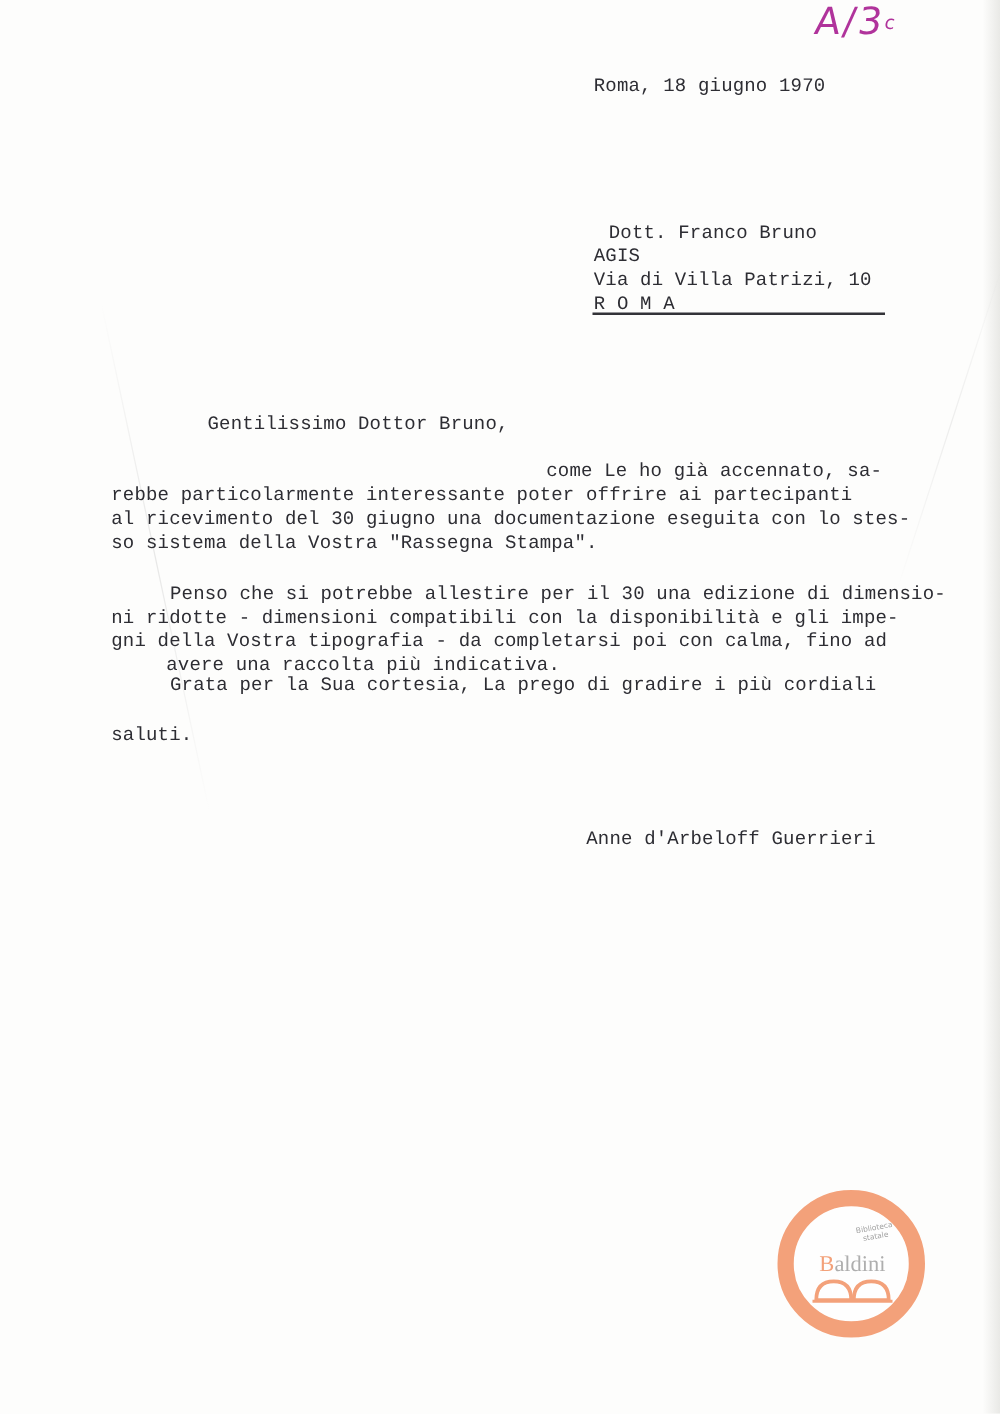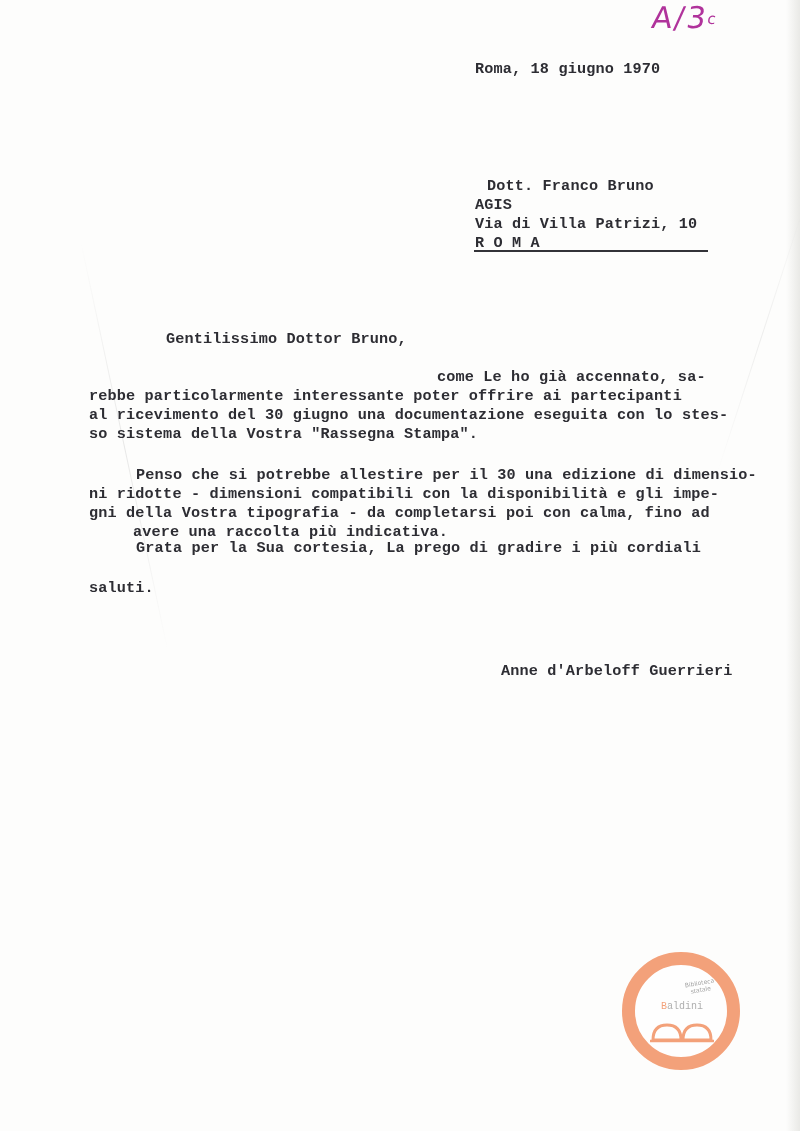--- a/index.html
+++ b/index.html
@@ -34,21 +34,21 @@
       position: absolute;
       left: 760px; top: 200px;
       width: 1px; height: 280px;
       background: linear-gradient(to bottom, rgba(200,200,200,0), rgba(200,200,200,0.3), rgba(200,200,200,0));
       transform: rotate(18deg);
     }
     .tline {
       position: absolute;
       white-space: pre;
       font-size: 15.2px;
-      font-weight: bold;
+      font-weight: normal;
       letter-spacing: 0.15px;
       line-height: 19px;
       color: #2d2d33;
     }
     .annotation {
       position: absolute;
       left: 652px; top: 0px;
       font-family: "DejaVu Sans", sans-serif;
       font-size: 30px;
       color: #b0339b;
@@ -83,22 +83,22 @@
       line-height: 7px;
       color: #9a9a9a;
       transform: rotate(-10deg);
       text-align: center;
       width: 30px;
     }
     .stamp-name {
       position: absolute;
       left: 14px; top: 36px;
       width: 66px;
-      font-family: Liberation Mono, monospace;
-      font-size: 10px;
+      font-family: Liberation Serif, serif;
+      font-size: 18px;
       color: #a8a8a8;
       text-align: center;
     }
     .stamp-name .initial { color: #f39a6f; }
     .stamp-book {
       position: absolute;
       left: 14px; top: 56px;
       width: 66px; height: 22px;
     }
   </style>
@@ -135,21 +135,21 @@
   <div class="tline" style="left:89px; top:485px;">ni ridotte - dimensioni compatibili con la disponibilità e gli impe-</div>
   <div class="tline" style="left:89px; top:504px;text-align:right;">gni della Vostra tipografia - da completarsi poi con calma, fino ad</div>
   <div class="tline" style="left:89px; top:523px;margin-left:44px;">avere una raccolta più indicativa.</div>
 </div>
 
 <div>
   <div class="tline" style="left:136px; top:539px;">Grata per la Sua cortesia, La prego di gradire i più cordiali</div>
   <div class="tline" style="left:89px; top:579px;">saluti.</div>
 </div>
 
-<div class="tline" style="left:501px; top:662px;">Anne d'Arbeloff Guerrieri</div>
+<div class="tline" style="left:469px; top:662px;">Anne d'Arbeloff Guerrieri</div>
 
 <div class="stamp">
   <div class="stamp-tag">
     <div>Biblioteca</div>
     <div>statale</div>
   </div>
   <div class="stamp-name"><span class="initial">B</span><span>aldini</span></div>
   <svg class="stamp-book" viewBox="0 0 66 22">
     <path d="M4 19 Q4 4 18 4 Q32 4 32 19 Z" fill="none" stroke="#f39a6f" stroke-width="3"></path>
     <path d="M34 19 Q34 4 48 4 Q62 4 62 19 Z" fill="none" stroke="#f39a6f" stroke-width="3"></path>

